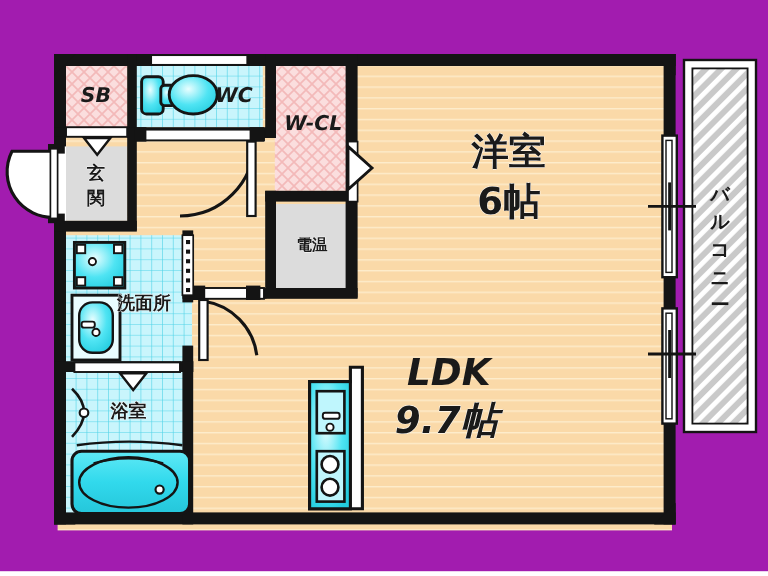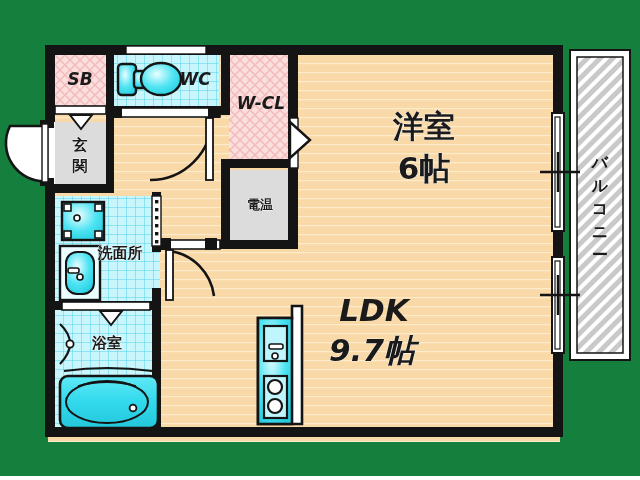--- a/index.html
+++ b/index.html
@@ -11,21 +11,21 @@
   body {
     width: 640px;
     height: 480px;
     overflow: hidden;
     font-family: "DejaVu Sans", sans-serif;
   }
   #plan-root {
     position: relative;
     width: 640px;
     height: 476px;
-    background: #15803d;
+    background: #a21caf;
   }
   svg#floorplan {
     position: absolute;
     left: 0;
     top: 0;
     width: 640px;
     height: 480px;
     display: block;
   }
   .room-label {

